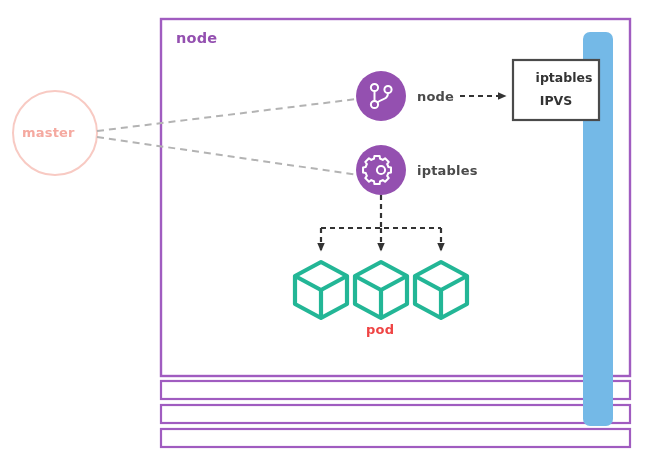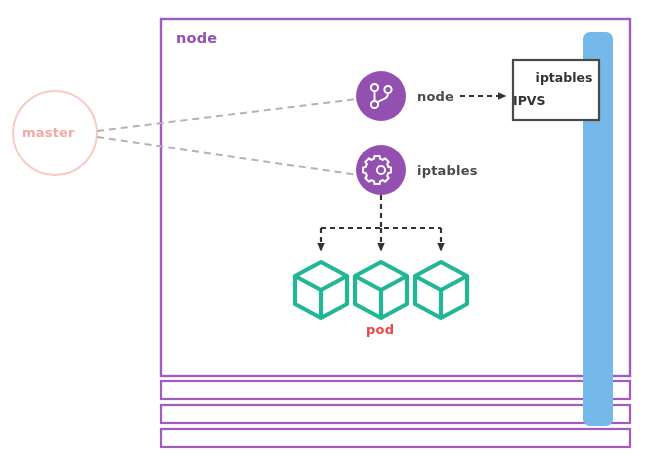--- a/index.html
+++ b/index.html
@@ -76,20 +76,21 @@
     text-align: center;
     font-size: 12.5px;
     font-weight: bold;
     color: #333333;
   }
   #iptables-line2 {
     position: absolute;
     left: 513px;
     top: 93px;
     width: 86px;
+    text-align: center;
     font-size: 12.5px;
     font-weight: bold;
     color: #333333;
   }
   #network-label {
     position: absolute;
     left: 560px;
     top: 192px;
     width: 120px;
     text-align: center;

